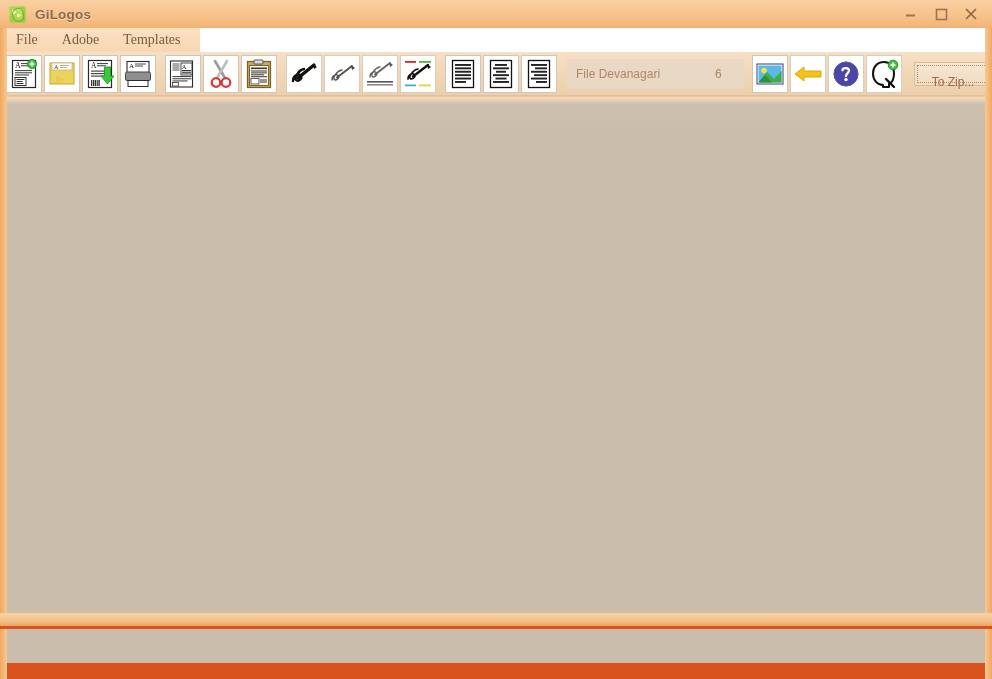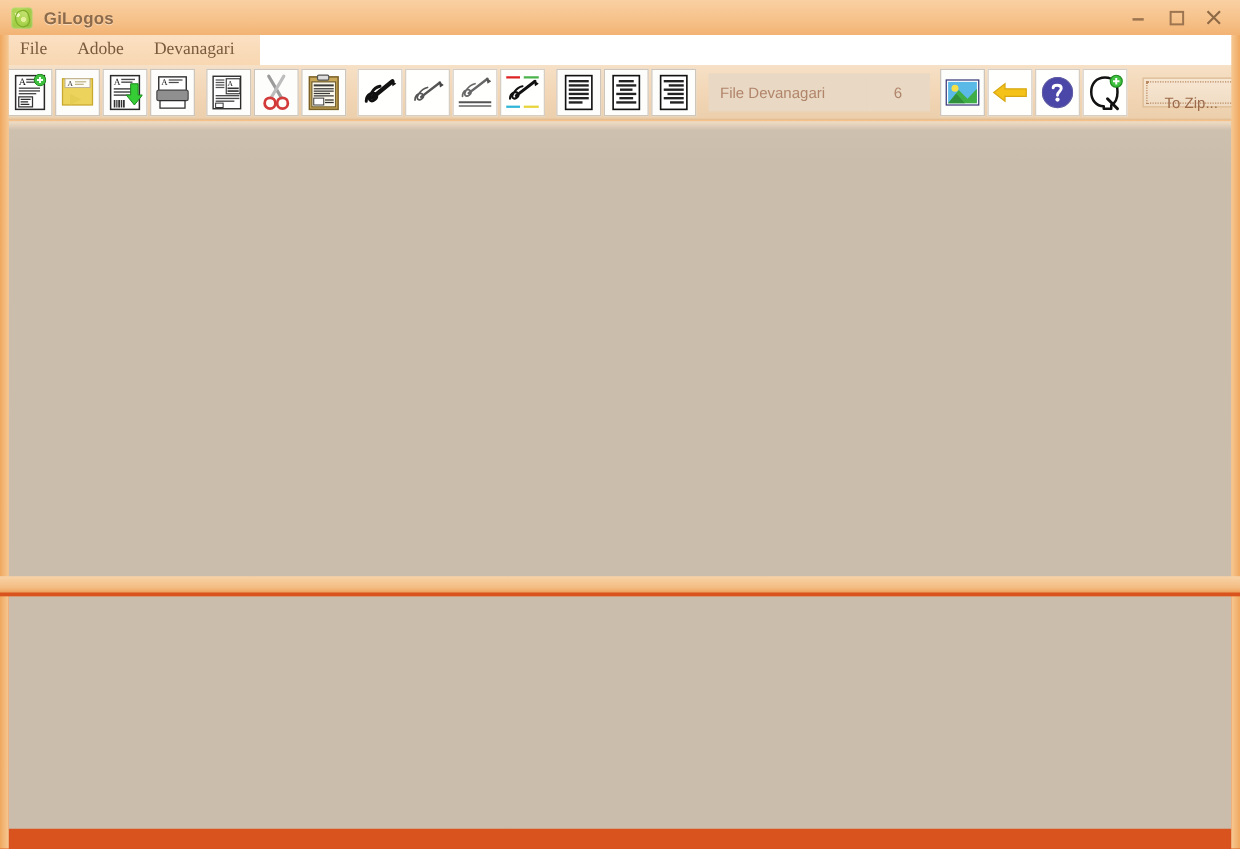--- a/index.html
+++ b/index.html
@@ -3,21 +3,21 @@
 <meta charset="utf-8">
 <style>
   html,body{margin:0;padding:0;}
   body{
     width:992px;height:679px;overflow:hidden;
     background:#d9531e;
     font-family:"Liberation Sans", sans-serif;
     -webkit-font-smoothing:antialiased;
   }
   #app{
-    position:relative;width:992px;height:477px;box-sizing:border-box;
+    position:relative;width:992px;height:629px;box-sizing:border-box;
     background:linear-gradient(180deg,#f7c58e 0%,#f6be82 45%,#f3b272 100%);
     padding:13px;
   }
   
   .titlebar{
     position:absolute;left:0;top:0;width:992px;height:28px;
     background:linear-gradient(180deg,#f9cfa0 0%,#f7c georgia 1%,#f6c189 60%,#f3b678 100%);
     background:linear-gradient(180deg,#f9d0a2 0%,#f6c189 60%,#f2b374 100%);
     display:flex;align-items:center;
   }
@@ -161,21 +161,21 @@
           <path d="M2 2 L12 12 M12 2 L2 12" stroke="#8e6a46" stroke-width="1.7" fill="none"></path>
         </svg>
       </div>
     </div>
   </div>
 
   <div class="menubar">
     <div class="menu-strip">
       <div class="menu-item">File</div>
       <div class="menu-item">Adobe</div>
-      <div class="menu-item">Devanagari</div>
+      <div class="menu-item">Templates</div>
     </div>
   </div>
 
   <div class="toolbar">
 
     <div class="tgroup">
 
       <div class="tbtn">
         <svg width="26" height="30" viewBox="0 0 26 30">
           <rect x="1.5" y="1.5" width="23" height="27" fill="#ffffff" stroke="#2a2a2a" stroke-width="1.2"></rect>

